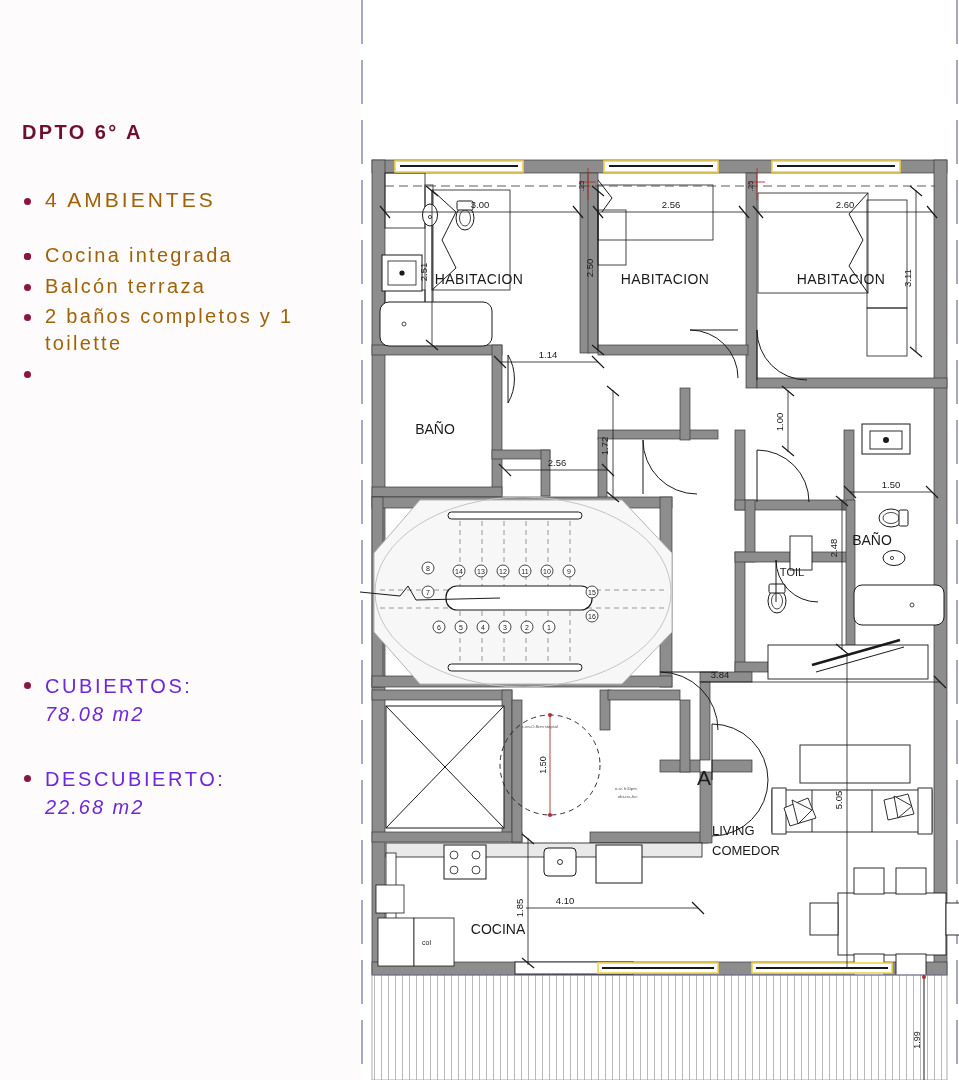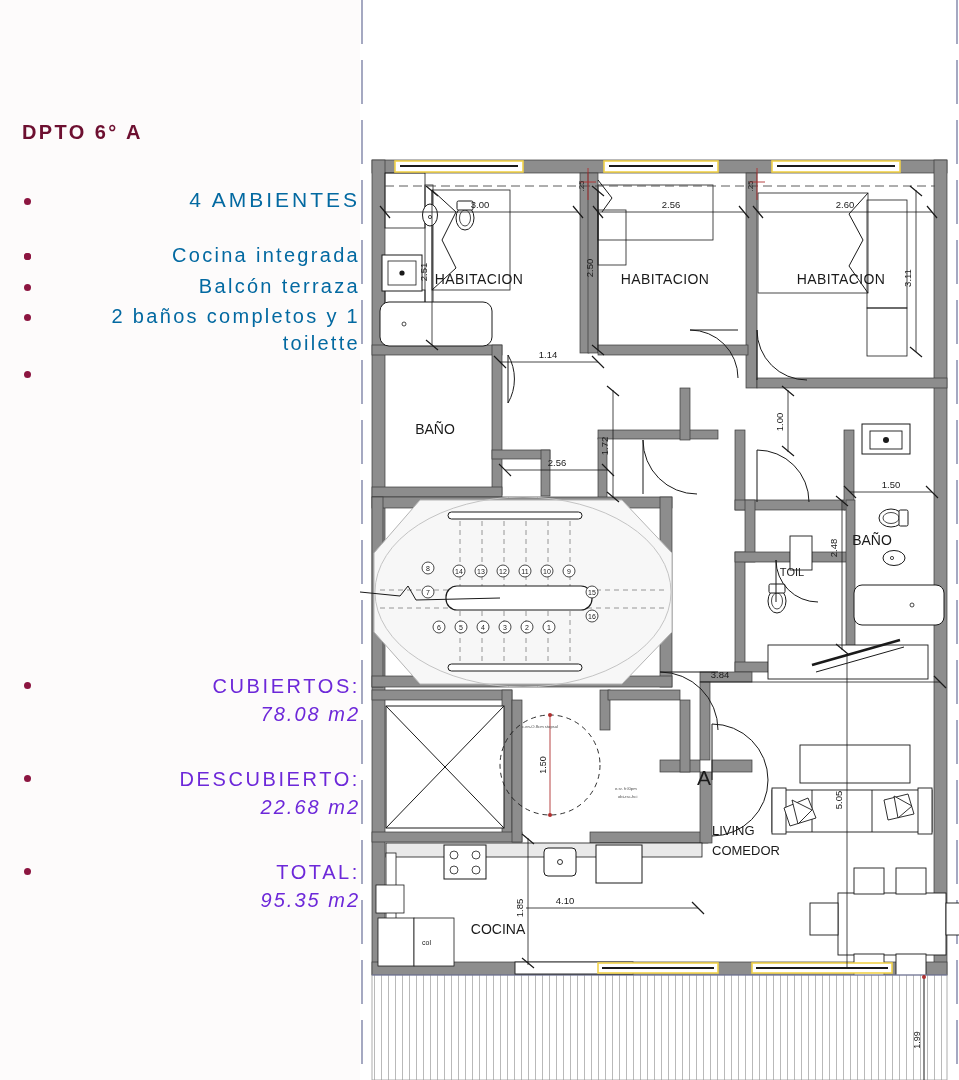--- a/index.html
+++ b/index.html
@@ -7,21 +7,20 @@
     margin: 0; padding: 0;
     width: 959px; height: 1080px;
     background: #ffffff;
     font-family: "Liberation Sans", sans-serif;
     overflow: hidden;
   }
   #page {
     position: relative;
     width: 959px; height: 1080px;
     background: #fdfcfc;
-    text-align: right;
   }
 
   
   #info-panel {
     position: absolute;
     left: 0; top: 0;
     width: 360px; height: 1080px;
     background: #fdfbfb;
     padding: 0;
   }
@@ -38,21 +37,21 @@
     position: absolute;
     left: 20px; top: 186px;
     width: 340px;
     margin: 0; padding: 0;
     list-style: none;
   }
   .feature-item {
     position: relative;
     padding-left: 25px;
     margin-bottom: 4px;
-    color: #0369a1;
+    color: #a16207;
     font-size: 20px;
     letter-spacing: 2.3px;
     line-height: 1.33;
   }
   .feature-item.first {
     font-size: 21px;
     letter-spacing: 3.0px;
     margin-bottom: 28px;
   }
   .feature-item .dot,
@@ -130,25 +129,20 @@
   <ul class="stats-list">
     <li class="stat-item">
       <span class="dot"></span>
       <span>CUBIERTOS:</span>
       <span class="stat-value">78.08 m2</span>
     </li>
     <li class="stat-item">
       <span class="dot"></span>
       <span>DESCUBIERTO:</span>
       <span class="stat-value">22.68 m2</span>
-    </li>
-    <li class="stat-item">
-      <span class="dot"></span>
-      <span>TOTAL:</span>
-      <span class="stat-value">95.35 m2</span>
     </li>
   </ul>
 
 </div>
 
 <div id="plan-wrap">
 <svg id="plan-svg" viewBox="0 0 599 1080" xmlns="http://www.w3.org/2000/svg">
   <defs>
     <pattern id="deck" width="7" height="10" patternUnits="userSpaceOnUse">
       <rect width="7" height="10" fill="#ffffff"></rect>

